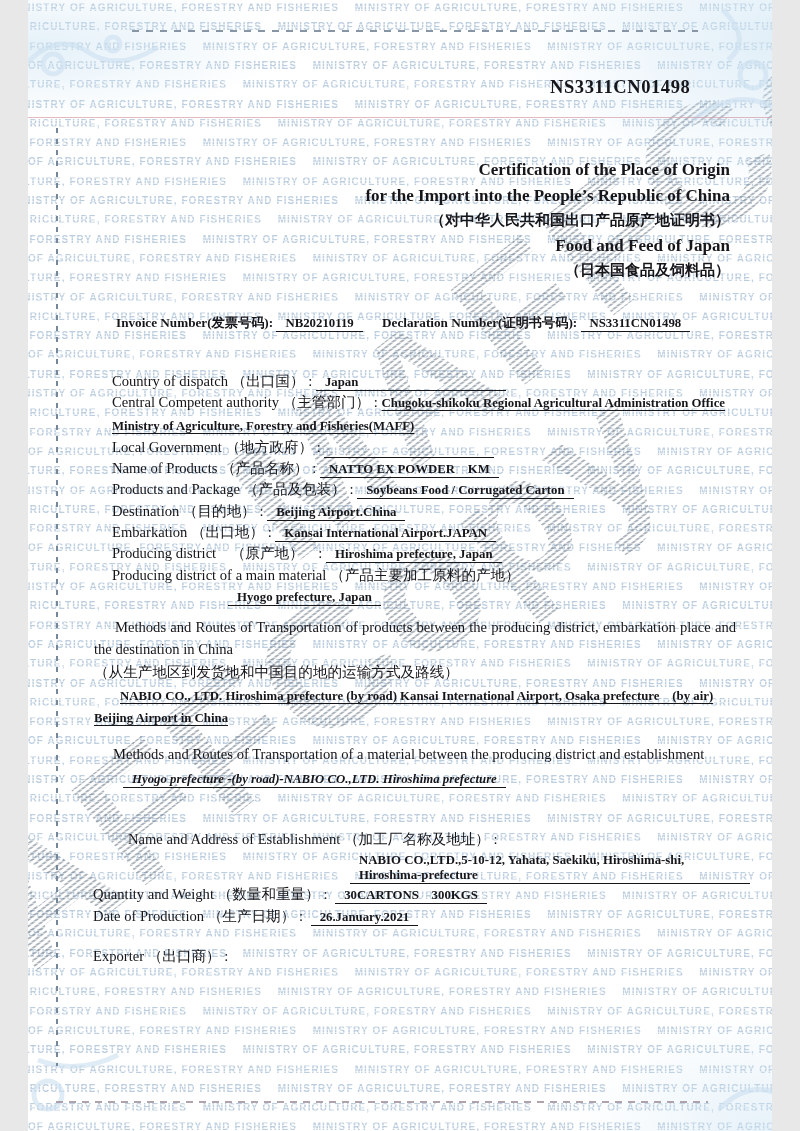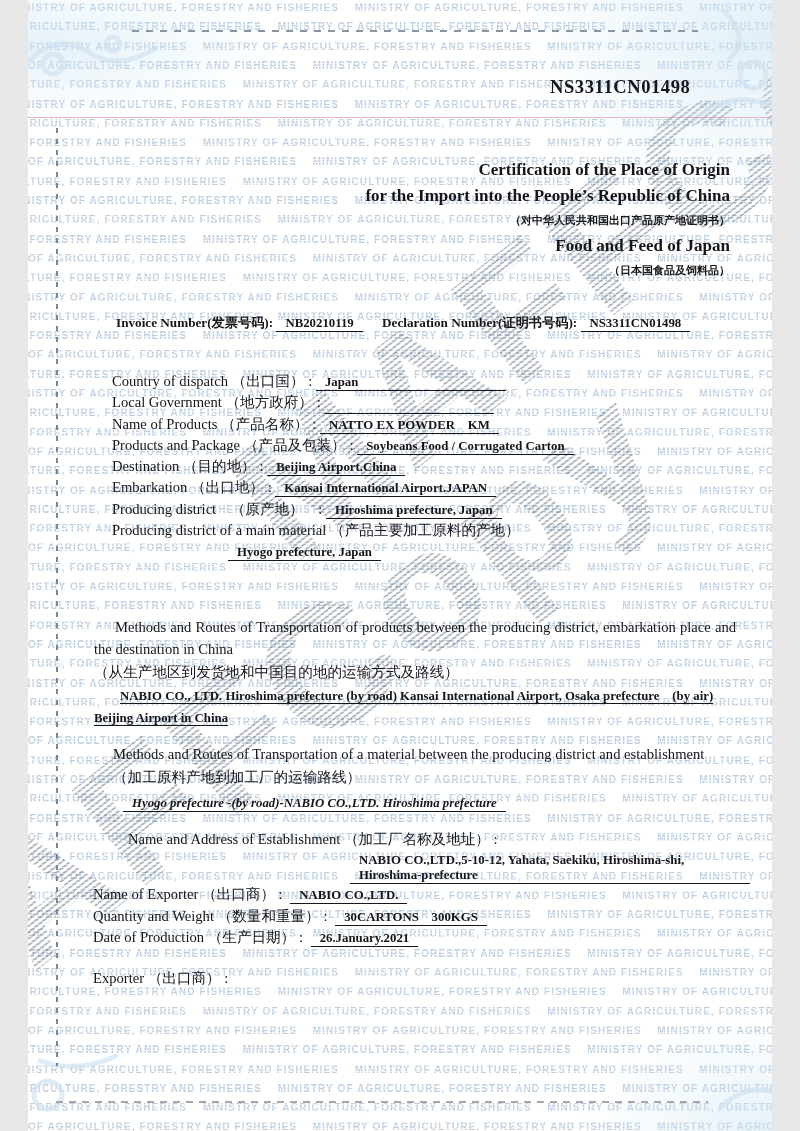--- a/index.html
+++ b/index.html
@@ -48,21 +48,21 @@
     background:radial-gradient(ellipse at 0% 40%,rgba(205,228,243,.55),rgba(205,228,243,0) 70%);}
   .wash-tr{right:0;top:0;width:260px;height:200px;
     background:radial-gradient(ellipse at 100% 20%,rgba(205,228,243,.6),rgba(205,228,243,0) 70%);}
   .wash-br{right:0;bottom:0;width:200px;height:120px;
     background:radial-gradient(ellipse at 100% 100%,rgba(205,228,243,.5),rgba(205,228,243,0) 70%);}
   
   .content{position:absolute;inset:0;}
   .doc-number{position:absolute;left:522px;top:77px;font-size:18.5px;font-weight:600;letter-spacing:.6px;}
   .title-block{position:absolute;left:78px;top:157px;width:624px;text-align:right;font-weight:bold;}
   .title-en{font-size:17px;line-height:25.5px;}
-  .title-cn{font-size:11px;line-height:24.5px;}
+  .title-cn{font-size:15px;line-height:24.5px;}
   .invoice-line{position:absolute;left:88px;top:314px;font-size:13.2px;font-weight:bold;}
   .invoice-line .uv-block{margin-right:16px;}
   .fields{position:absolute;left:84px;top:371px;width:624px;font-size:14.6px;line-height:21.3px;}
   .uv{font-weight:bold;font-size:12.8px;}
   .uv-block{display:inline-block;border-bottom:1.4px solid #15151a;padding:0 9px;line-height:15px;}
   .uv-wrap{font-weight:bold;font-size:12.8px;text-decoration:underline;
     text-decoration-thickness:1.4px;text-underline-offset:3px;}
   .blank-line{display:inline-block;border-bottom:1.4px solid #15151a;width:170px;height:14px;vertical-align:bottom;}
   .val-country{width:172px;text-align:left;}
   .hyogo-row{margin-left:116px;}
@@ -205,20 +205,24 @@
       <span>Declaration Number(证明书号码):</span>
       <span class="uv uv-block">NS3311CN01498</span>
     </div>
 
     <div class="fields">
       <div>
         <span>Country of dispatch （出口国） :</span>
         <span class="uv uv-block val-country">Japan</span>
       </div>
       <div>
+        <span>Central Competent authority （主管部门） :</span>
+        <span class="uv-wrap">Chugoku-shikoku Regional Agricultural Administration Office Ministry of Agriculture, Forestry and Fisheries(MAFF)</span>
+      </div>
+      <div>
         <span>Local Government （地方政府） :</span>
         <span class="blank-line"></span>
       </div>
       <div>
         <span>Name of Products （产品名称） :</span>
         <span class="uv uv-block">NATTO EX POWDER　KM</span>
       </div>
       <div>
         <span>Products and Package （产品及包装） :</span>
         <span class="uv uv-block">Soybeans Food / Corrugated Carton</span>
@@ -244,39 +248,34 @@
     </div>
 
     <div class="methods1">
       <div class="m1-en">Methods and Routes of Transportation of products between the producing district, embarkation place and the destination in China</div>
       <div class="m-cn">（从生产地区到发货地和中国目的地的运输方式及路线）</div>
       <span class="uv-wrap m1-value">NABIO CO., LTD. Hiroshima prefecture (by road) Kansai International Airport, Osaka prefecture　(by air) Beijing Airport in China</span>
     </div>
 
     <div class="methods2">
       <div>Methods and Routes of Transportation of a material between the producing district and establishment</div>
-      <div class="m-cn">（加工原料产地到加工厂的运输路线）</div>
       <div class="m2-value">
         <span class="uv uv-block">Hyogo prefecture -(by road)-NABIO CO.,LTD. Hiroshima prefecture</span>
       </div>
     </div>
 
     <div class="estab">
       <div>Name and Address of Establishment （加工厂名称及地址） :</div>
       <div class="estab-value-row">
         <span class="uv uv-block">NABIO CO.,LTD.,5-10-12, Yahata, Saekiku, Hiroshima-shi,　Hiroshima-prefecture</span>
       </div>
     </div>
 
     <div class="parties">
       <div class="party-row">
-        <span>Name of Exporter （出口商） :</span>
-        <span class="uv uv-block">NABIO CO.,LTD.</span>
-      </div>
-      <div class="party-row">
         <span>Quantity and Weight （数量和重量） :</span>
         <span class="uv uv-block">30CARTONS　300KGS</span>
       </div>
       <div class="party-row">
         <span>Date of Production （生产日期） :</span>
         <span class="uv uv-block">26.January.2021</span>
       </div>
       <div class="exporter-sign-row">
         <span>Exporter （出口商） :</span>
       </div>

